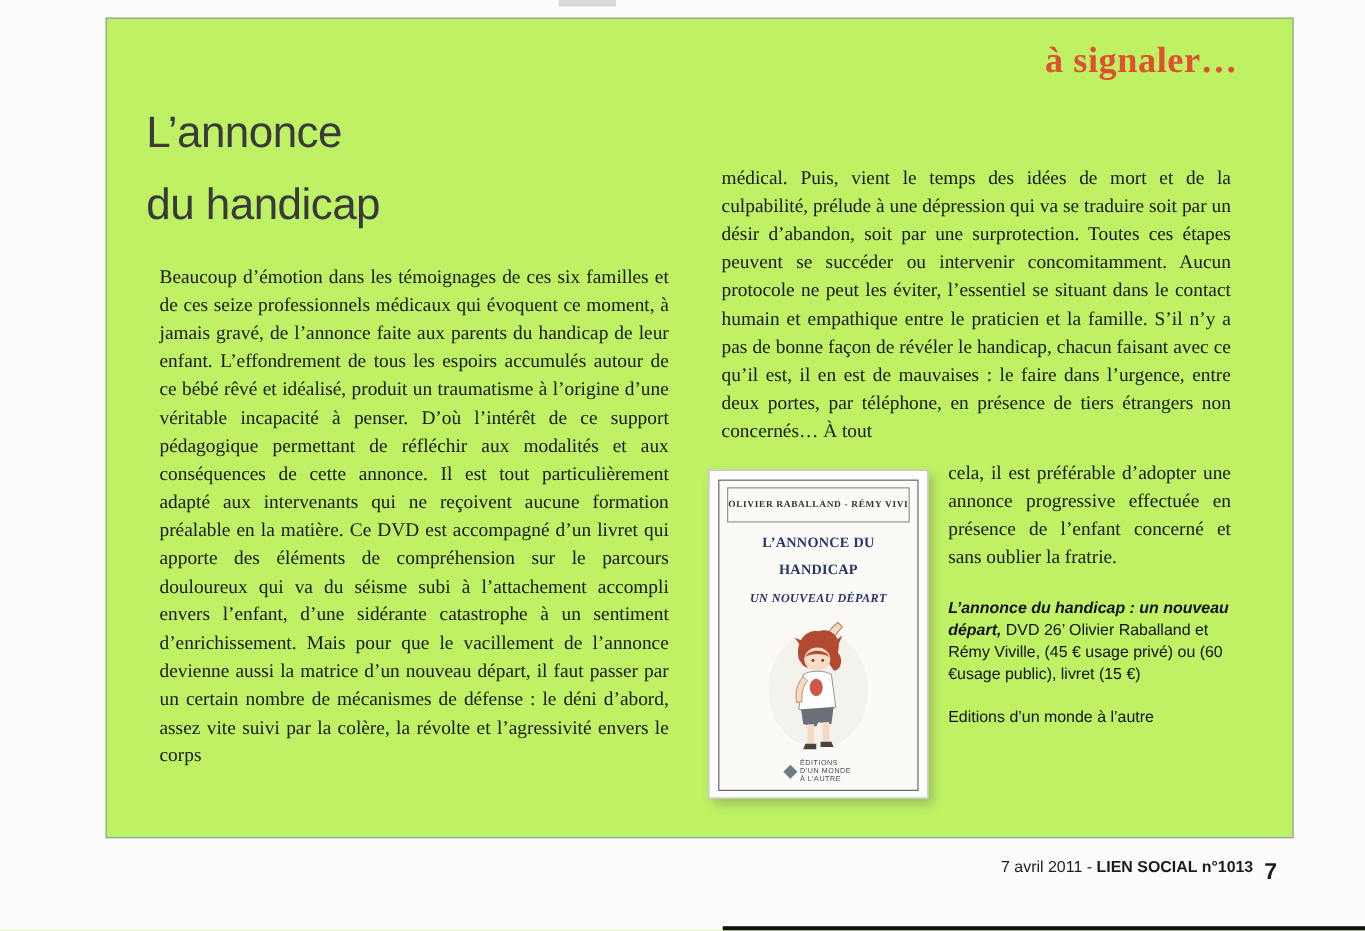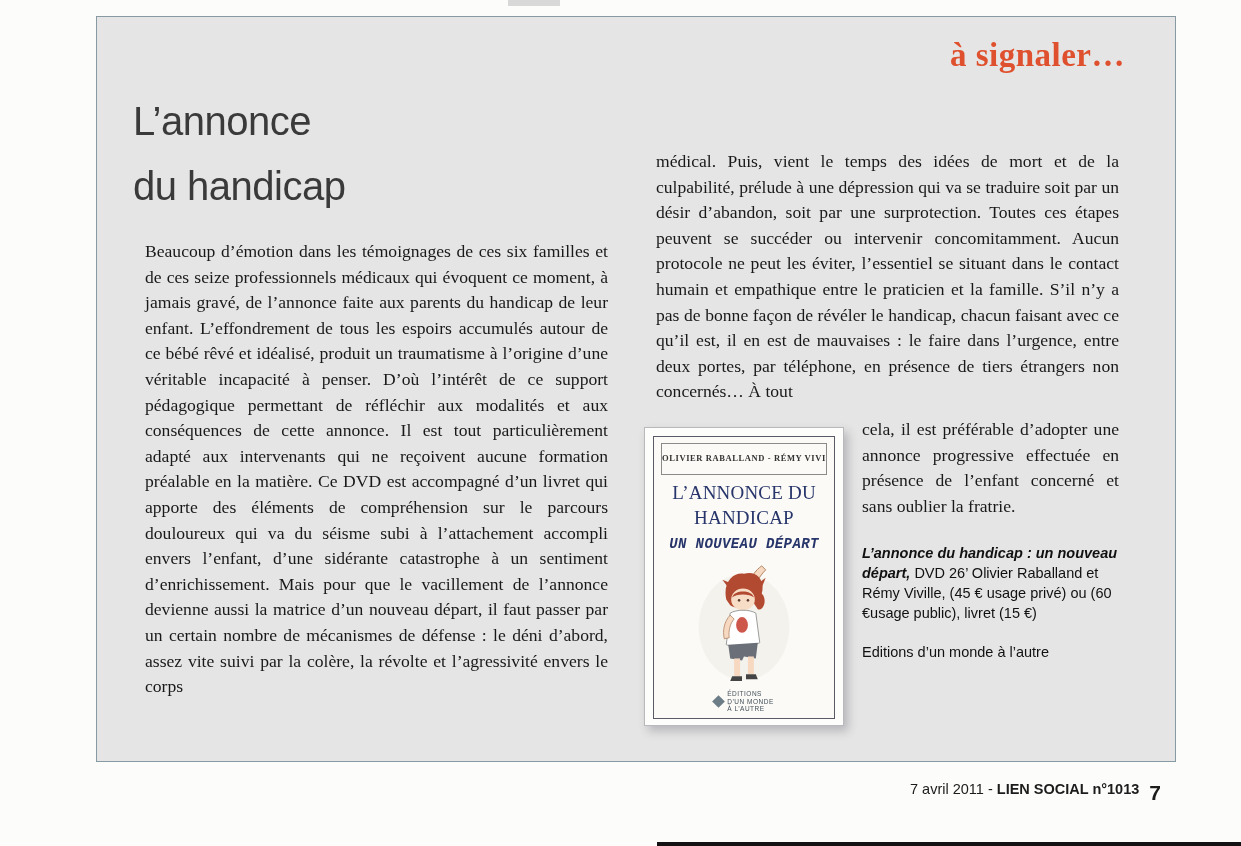--- a/index.html
+++ b/index.html
@@ -4,21 +4,21 @@
 <title>Lien Social n°1013 — à signaler…</title>
 <style>
   html,body{margin:0;padding:0;}
   body{
     width:1241px;height:846px;position:relative;
     background:#fcfcfb;overflow:hidden;
     font-family:"Liberation Serif", serif;
   }
   .panel{
     position:absolute;left:96px;top:16px;width:1080px;height:746px;
-    background:#e5e5e5;border:1px solid #8799a3;box-sizing:border-box;
+    background:#bef264;border:1px solid #8799a3;box-sizing:border-box;
   }
   .section-label{
     position:absolute;top:20px;right:50px;
     font-family:"Liberation Serif", serif;font-weight:bold;
     font-size:33px;color:#df512e;letter-spacing:.5px;
   }
   .content{
     position:absolute;top:62px;left:36px;display:flex;gap:24px;
   }
   .col{
@@ -42,26 +42,26 @@
   .dvd-inner{
     border:1px solid #5a5a66;background:#fbfaf6;text-align:center;
     padding:6px 5px 5px;
   }
   .dvd-authors{
     font-size:8.5px;font-weight:bold;letter-spacing:.6px;color:#333;
     border:1px solid #8a8a8a;padding:2px 0;margin:0 2px 5px;
     text-transform:uppercase;white-space:nowrap;overflow:hidden;
   }
   .dvd-title{
-    font-weight:normal;font-size:19px;color:#27356b;margin:2px 0 1px;
+    font-weight:bold;font-size:13px;color:#27356b;margin:2px 0 1px;
     letter-spacing:.2px;
   }
   .dvd-subtitle{
-    font-style:italic;font-weight:bold;font-size:14px;color:#27356b;
-    margin-bottom:3px;letter-spacing:.4px;font-family:Liberation Mono, monospace;
+    font-style:italic;font-weight:bold;font-size:11px;color:#27356b;
+    margin-bottom:3px;letter-spacing:.4px;
   }
   .dvd-art{height:128px;margin:2px 6px;}
   .dvd-art svg{width:100%;height:100%;}
   .dvd-genre{
     border-top:1.5px solid #555;border-bottom:1.5px solid #555;
     font-weight:bold;font-size:10.5px;letter-spacing:2.5px;color:#222;
     padding:3px 0;margin:3px 8px 6px;
   }
   .dvd-publisher{
     font-family:"Liberation Sans", sans-serif;

